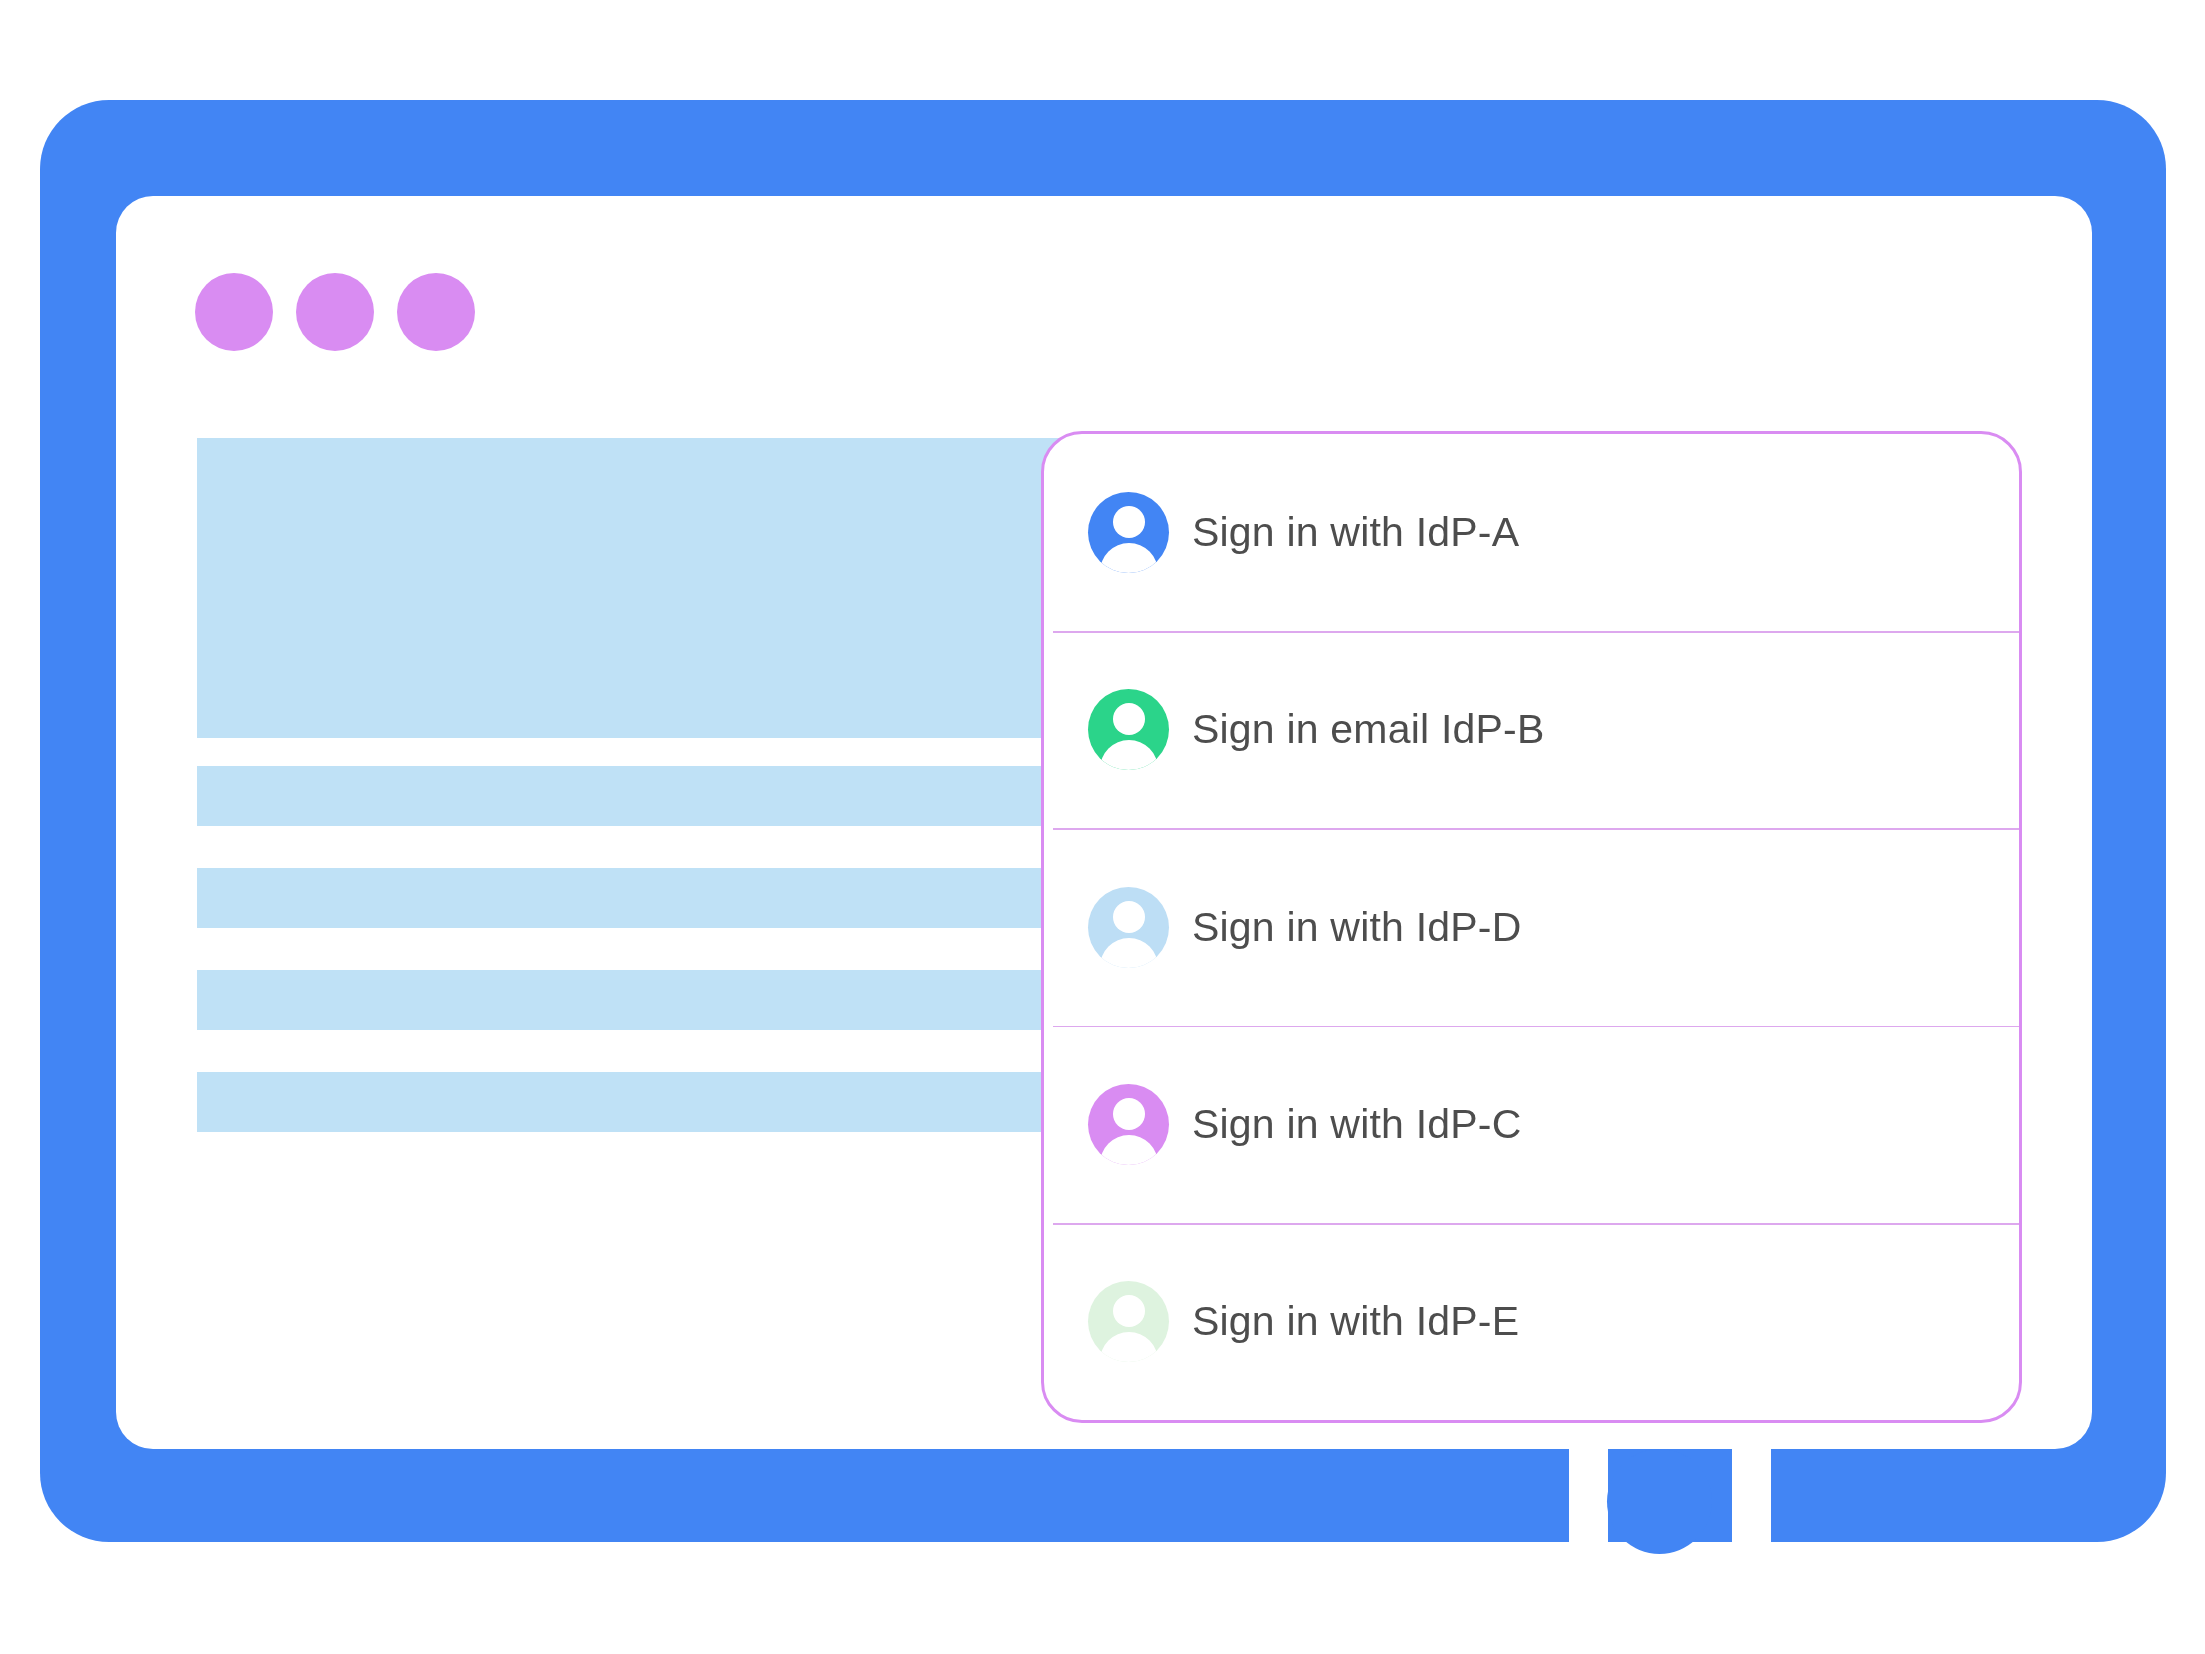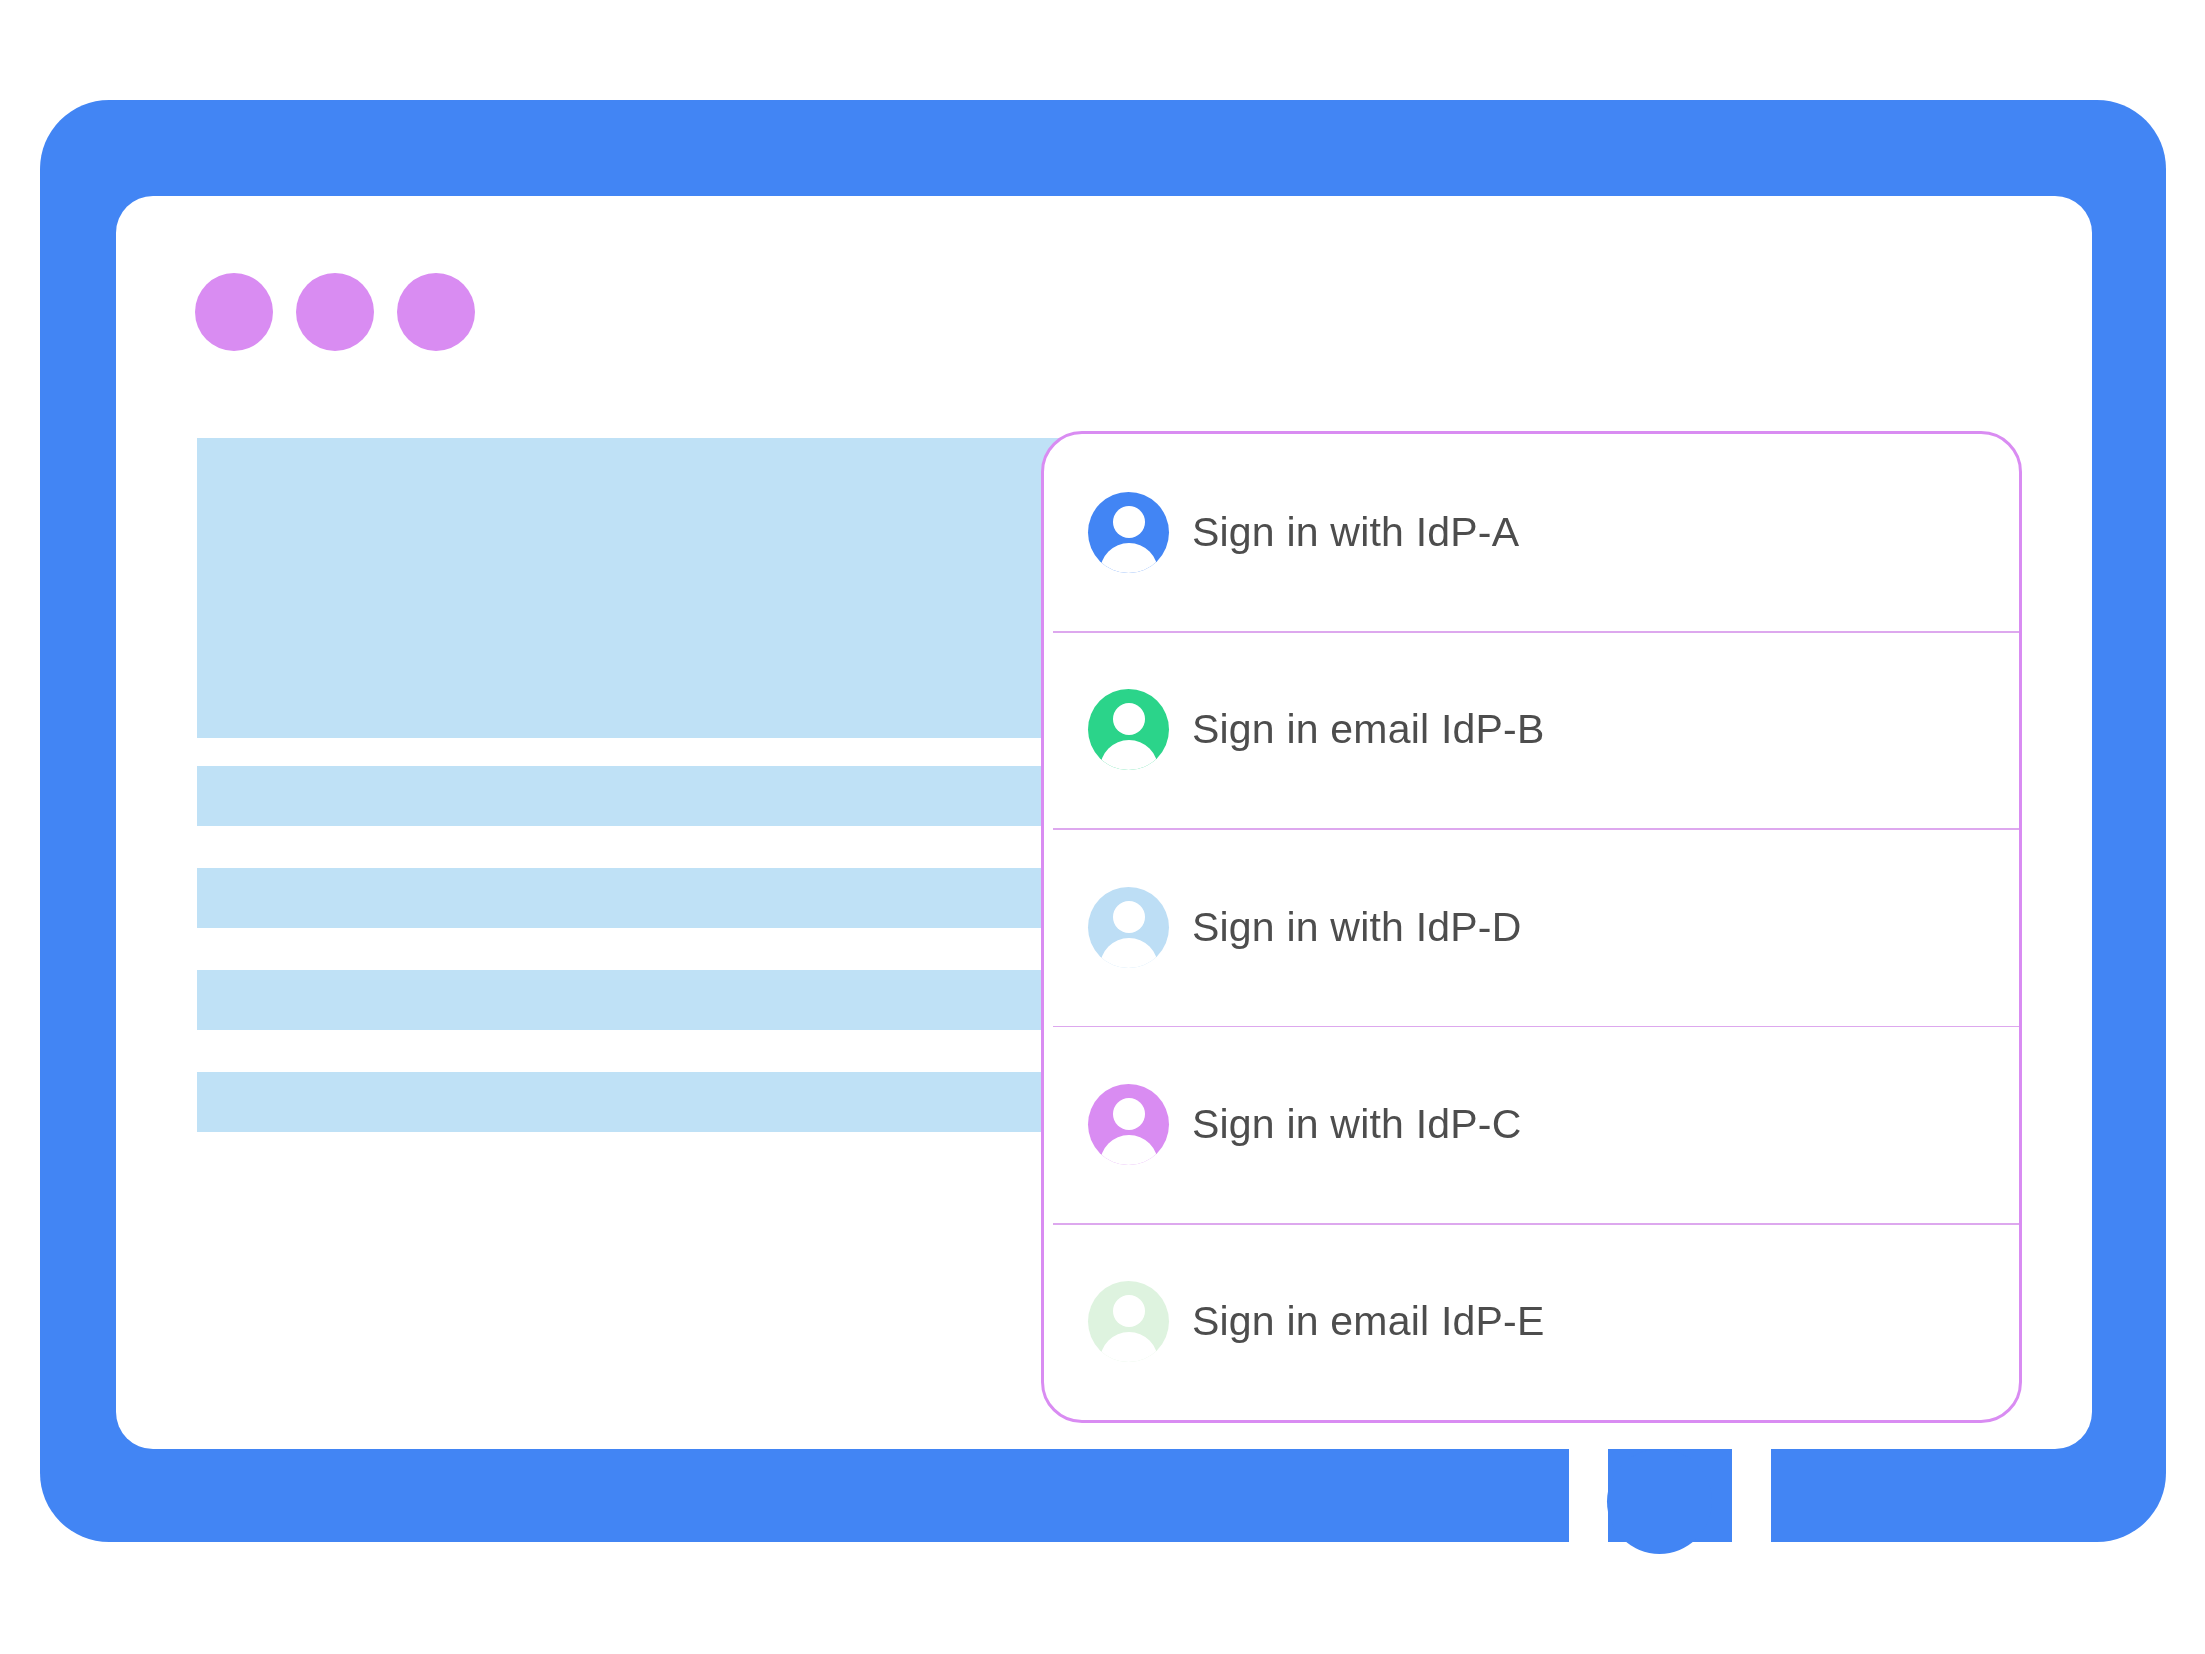--- a/index.html
+++ b/index.html
@@ -244,20 +244,20 @@
               <div class="head"></div>
               <div class="body"></div>
             </div>
             <span class="idp-label">Sign in with IdP-C</span>
           </div>
           <div class="idp-row">
             <div class="avatar" style="background: rgb(222, 243, 223);">
               <div class="head"></div>
               <div class="body"></div>
             </div>
-            <span class="idp-label">Sign in email IdP-E</span>
+            <span class="idp-label">Sign in with IdP-E</span>
           </div>
         </div>
     </div>
 
   </div>
 </div>
 
 
 </body></html>

